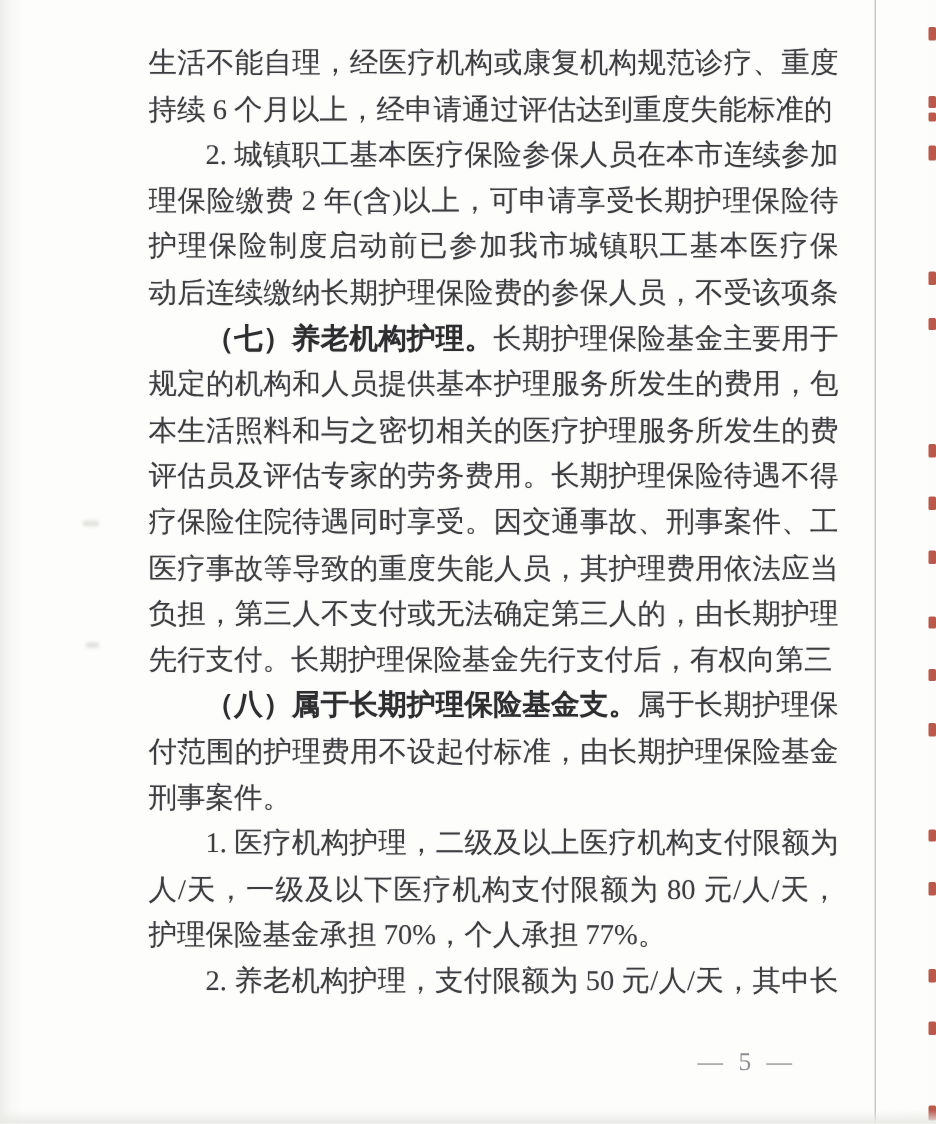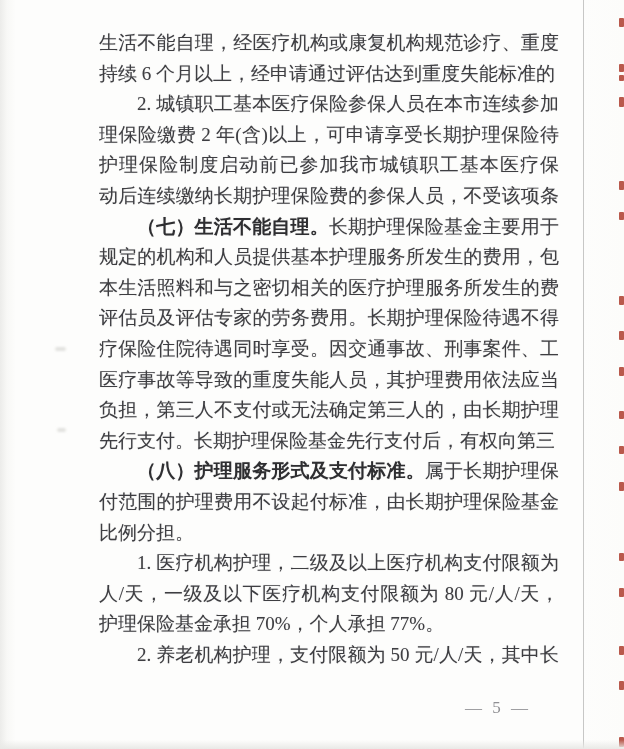--- a/index.html
+++ b/index.html
@@ -48,31 +48,31 @@
   <div class="smudge" style="left:55px;top:347px;width:11px;height:4px;"></div>
   <div class="smudge" style="left:57px;top:428px;width:9px;height:4px;"></div>
 
   <div id="text-block" style="color: rgb(62, 62, 66);">
       <div class="line j"><span>生活不能自理，经医疗机构或康复机构规范诊疗、重度失能状态</span></div>
       <div class="line"><span>持续 6 个月以上，经申请通过评估达到重度失能标准的人员。</span></div>
       <div class="line j ind"><span>2. 城镇职工基本医疗保险参保人员在本市连续参加长期护</span></div>
       <div class="line j"><span>理保险缴费 2 年(含)以上，可申请享受长期护理保险待遇。长期</span></div>
       <div class="line j"><span>护理保险制度启动前已参加我市城镇职工基本医疗保险，并在启</span></div>
       <div class="line j"><span>动后连续缴纳长期护理保险费的参保人员，不受该项条件限制。</span></div>
-      <div class="line j ind"><span class="b" style="color: rgb(46, 46, 49);">（七）生活不能自理。</span><span>长期护理保险基金主要用于支付符合</span></div>
+      <div class="line j ind"><span class="b" style="color: rgb(46, 46, 49);">（七）养老机构护理。</span><span>长期护理保险基金主要用于支付符合</span></div>
       <div class="line j"><span>规定的机构和人员提供基本护理服务所发生的费用，包括提供基</span></div>
       <div class="line j"><span>本生活照料和与之密切相关的医疗护理服务所发生的费用、失能</span></div>
       <div class="line j"><span>评估员及评估专家的劳务费用。长期护理保险待遇不得与基本医</span></div>
       <div class="line j"><span>疗保险住院待遇同时享受。因交通事故、刑事案件、工伤事故、</span></div>
       <div class="line j"><span>医疗事故等导致的重度失能人员，其护理费用依法应当由第三人</span></div>
       <div class="line j"><span>负担，第三人不支付或无法确定第三人的，由长期护理保险基金</span></div>
       <div class="line"><span>先行支付。长期护理保险基金先行支付后，有权向第三人追偿。</span></div>
-      <div class="line j ind"><span class="b" style="color: rgb(46, 46, 49);">（八）护理服务形式及支付标准。</span><span>属于长期护理保险基金支</span></div>
+      <div class="line j ind"><span class="b" style="color: rgb(46, 46, 49);">（八）属于长期护理保险基金支。</span><span>属于长期护理保险基金支</span></div>
       <div class="line j"><span>付范围的护理费用不设起付标准，由长期护理保险基金和个人按</span></div>
-      <div class="line"><span>比例分担。</span></div>
+      <div class="line"><span>刑事案件。</span></div>
       <div class="line j ind"><span>1. 医疗机构护理，二级及以上医疗机构支付限额为 100 元/</span></div>
       <div class="line j"><span>人/天，一级及以下医疗机构支付限额为 80 元/人/天，其中长期</span></div>
       <div class="line"><span>护理保险基金承担 70%，个人承担 77%。</span></div>
       <div class="line j ind"><span>2. 养老机构护理，支付限额为 50 元/人/天，其中长期护理</span></div>
     </div>
 
   <div id="page-number">— 5 —</div>
 
   <div class="fold-line" style="background: rgb(199, 199, 198);"></div>
   <div id="red-marks">

